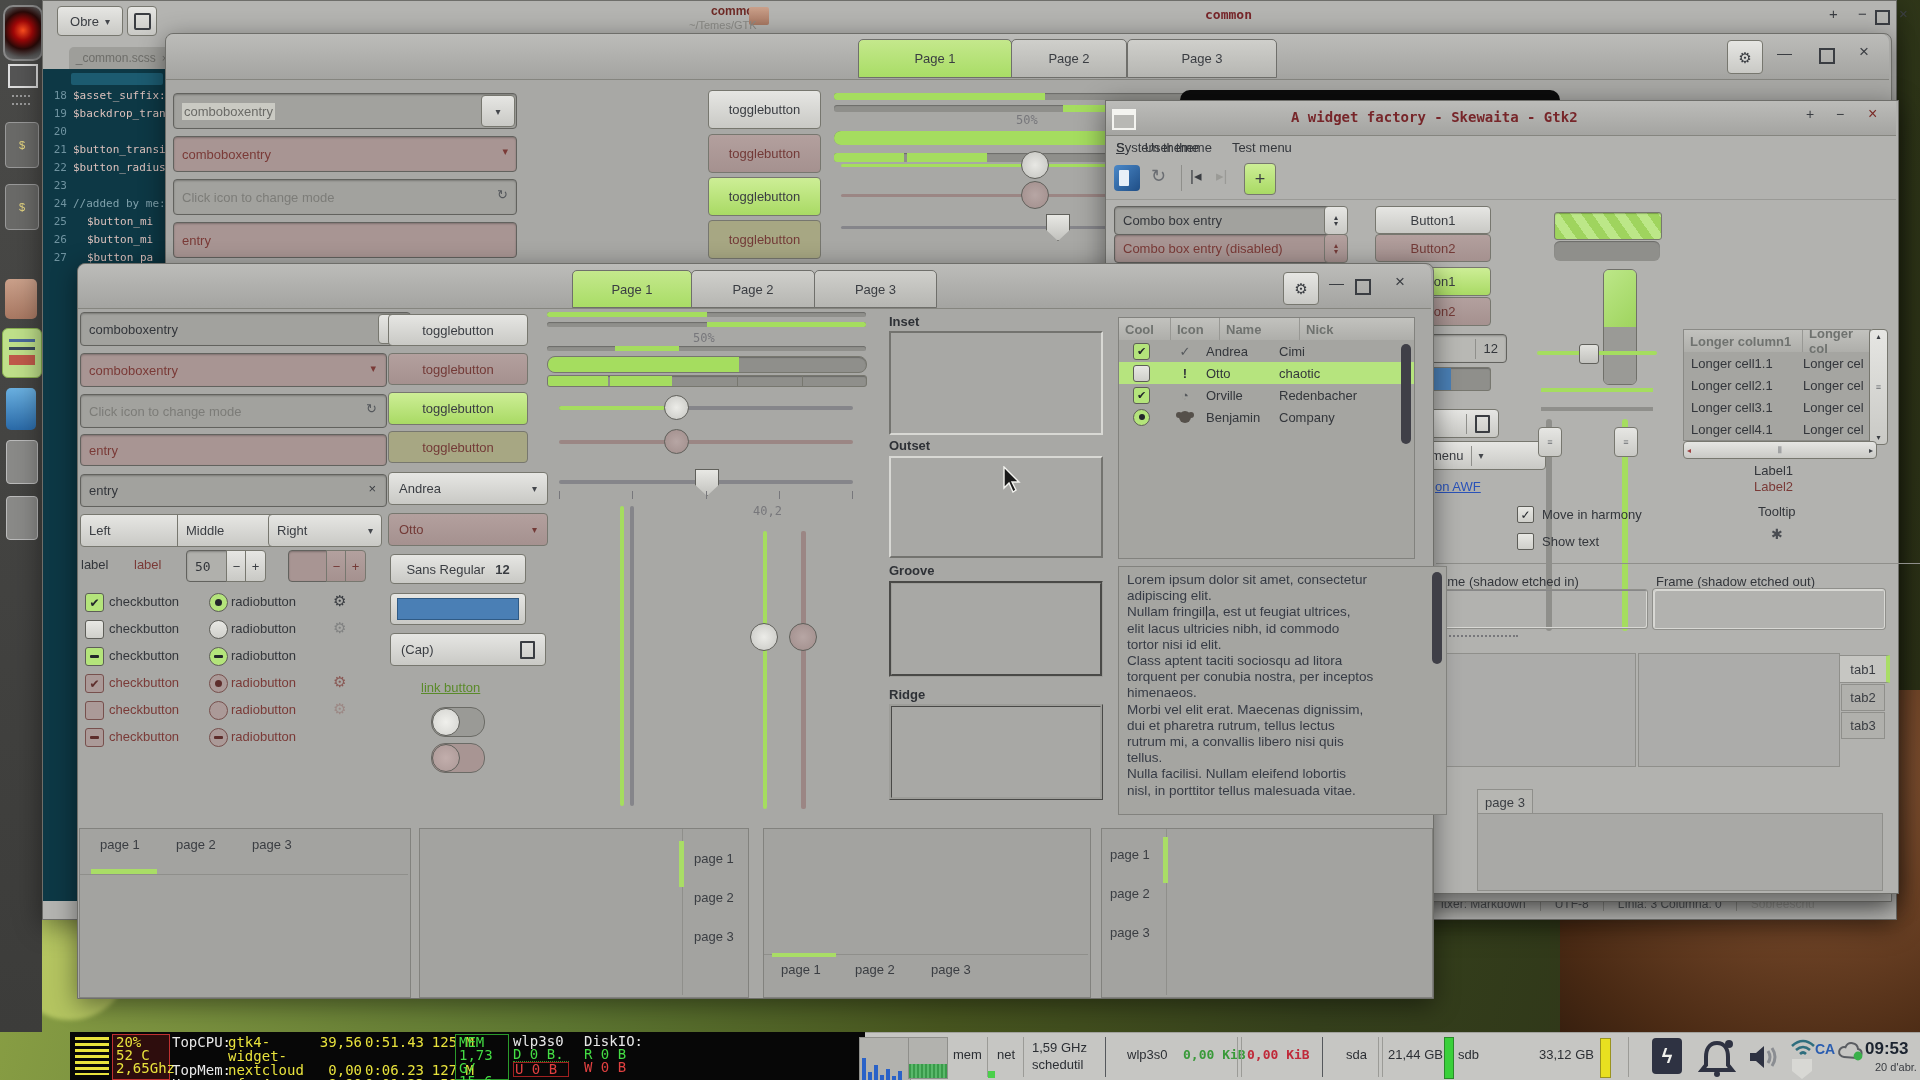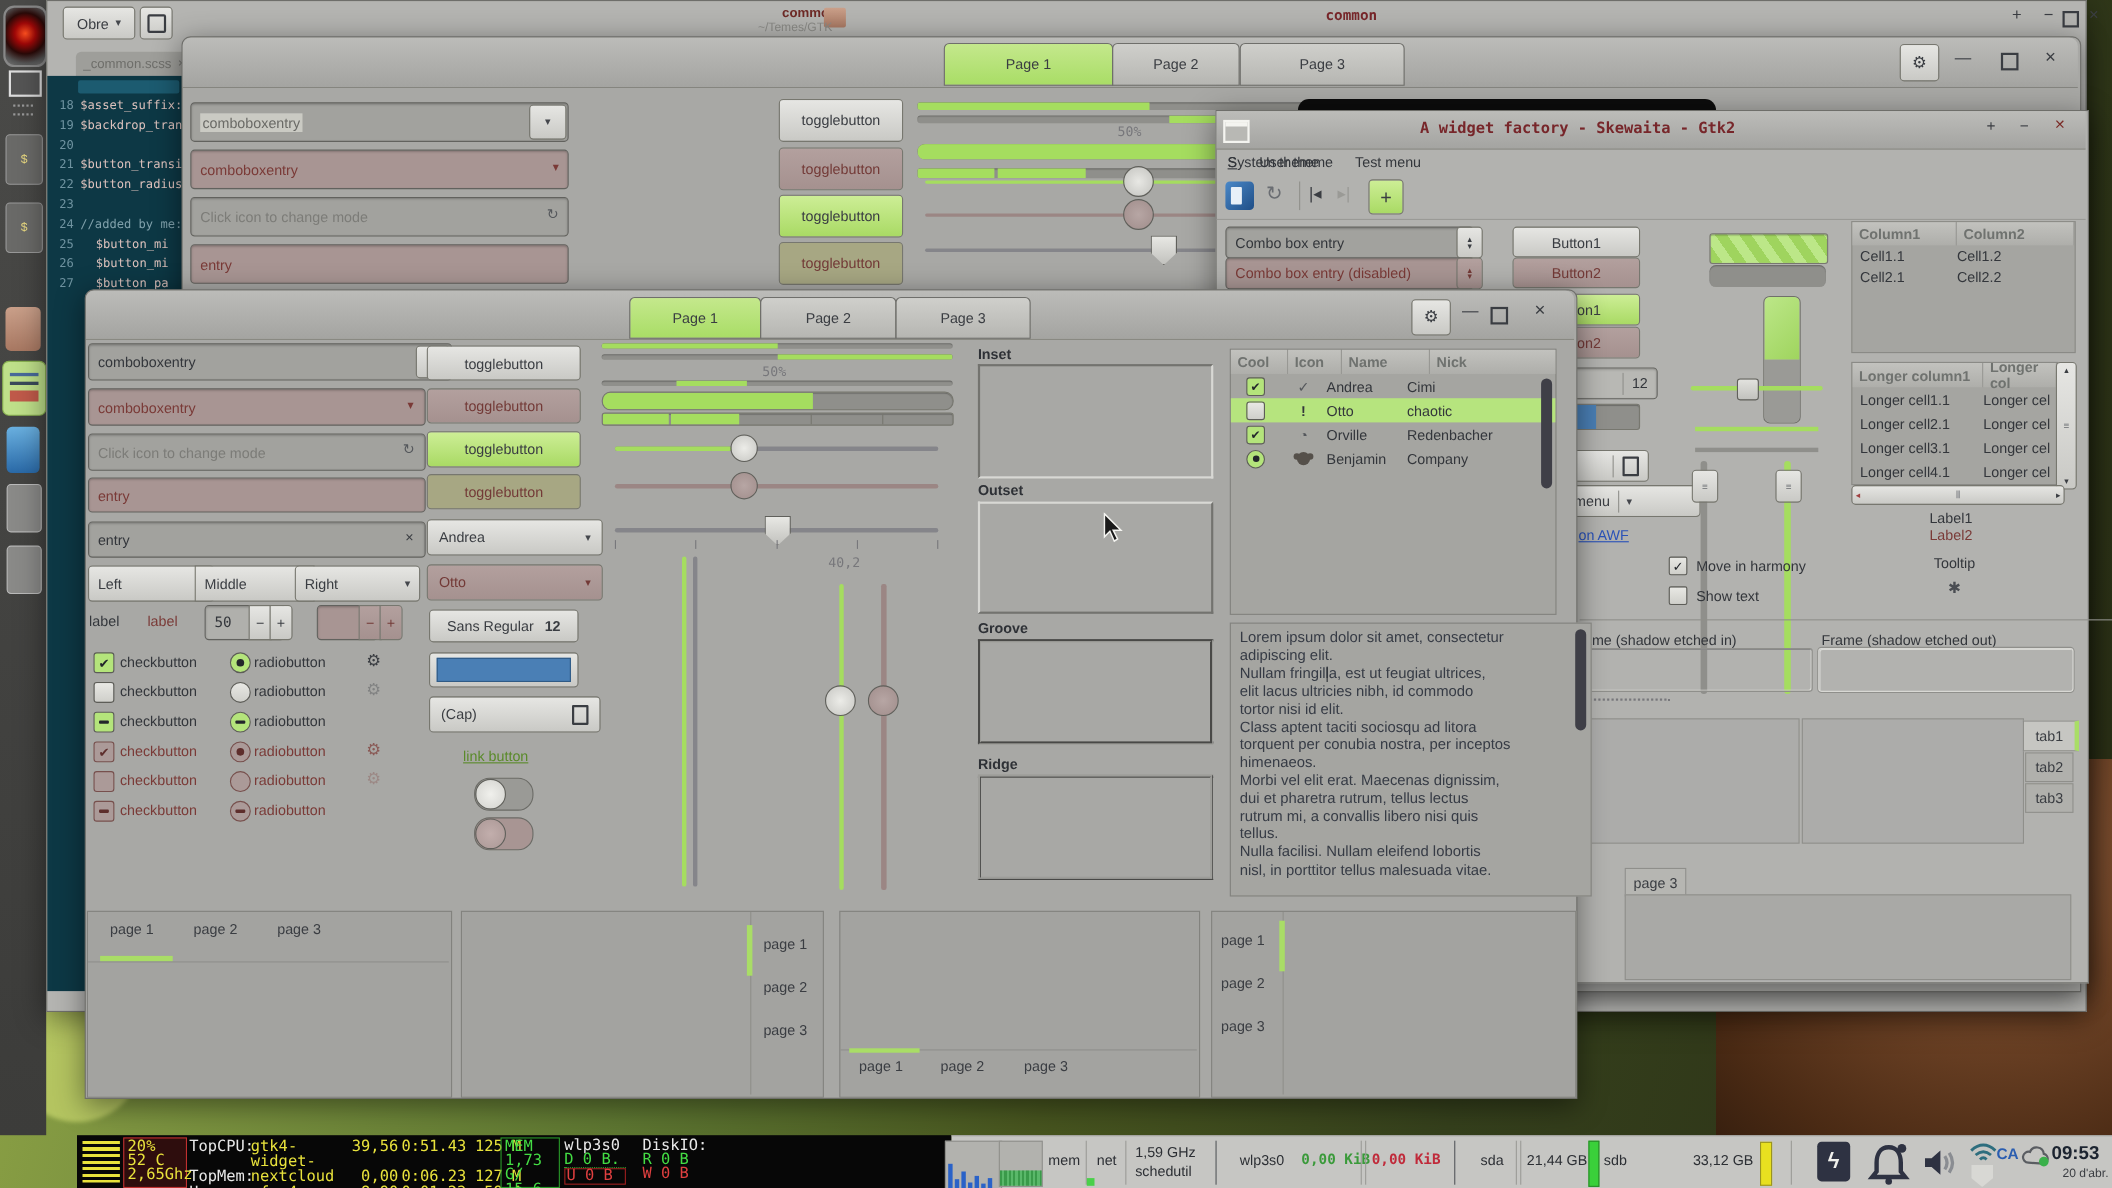--- a/index.html
+++ b/index.html
@@ -137,20 +137,29 @@
       <div class="ab tx" style="left:4px;top:126px;color:#6f93a0;text-align:right;width:20px;">24</div>
       <div class="ab tx" style="left:30px;top:126px;color:#7fa0ab;">//added by me:</div>
       <div class="ab tx" style="left:4px;top:144px;color:#6f93a0;text-align:right;width:20px;">25</div>
       <div class="ab tx" style="left:44px;top:144px;color:#ddc2bd;">$button_mi</div>
       <div class="ab tx" style="left:4px;top:162px;color:#6f93a0;text-align:right;width:20px;">26</div>
       <div class="ab tx" style="left:44px;top:162px;color:#ddc2bd;">$button_mi</div>
       <div class="ab tx" style="left:4px;top:180px;color:#6f93a0;text-align:right;width:20px;">27</div>
       <div class="ab tx" style="left:44px;top:180px;color:#ddc2bd;">$button_pa</div>
     </div>
 
+    <div class="ab" style="left:1390px;top:888px;width:402px;height:30px;background:#b4b4b1;display:flex;align-items:center;gap:14px;padding-left:8px;color:#55585c;font-size:12px;">
+      <span class="tx">itxer: Markdown</span>
+      <span class="sep-v" style="height:14px;"></span>
+      <span class="tx">UTF-8</span>
+      <span class="sep-v" style="height:14px;"></span>
+      <span class="tx">Línia: 3 Columna: 0</span>
+      <span class="sep-v" style="height:14px;"></span>
+      <span class="tx" style="color:#9a9a96;">Sobreescriu</span>
+    </div>
   </div>
 
   <div class="ab win" style="left:165px;top:33px;width:1725px;height:867px;border-radius:8px 8px 0 0;">
     <div class="ab titlebar" style="left:0;top:0;width:1723px;height:45px;border-radius:8px 8px 0 0;"></div>
     <div class="ab tab act" style="left:692px;top:5px;width:152px;height:37px;">
         <span>Page 1</span>
       </div>
     <div class="ab tab" style="left:845px;top:5px;width:114px;height:37px;">
         <span>Page 2</span>
       </div>
@@ -311,34 +320,20 @@
 
     <div class="ab" style="left:411px;top:405px;display:flex;align-items:center;gap:8px;">
       <span class="check" style="width:15px;height:15px;border-radius:2px;">✓</span>
       <span class="tx">Move in harmony</span>
     </div>
     <div class="ab" style="left:411px;top:432px;display:flex;align-items:center;gap:8px;">
       <span class="check" style="width:15px;height:15px;border-radius:2px;"></span>
       <span class="tx">Show text</span>
     </div>
 
-    <div class="ab" style="left:577px;top:100px;width:202px;height:118px;background:#a5a5a1;border:1px solid #8a8a86;">
-      <div style="display:flex;height:21px;">
-        <div class="tree-hd" style="width:88px;">Column1</div>
-        <div class="tree-hd" style="flex:1;">Column2</div>
-      </div>
-      <div style="display:flex;height:19px;align-items:center;">
-        <div style="width:88px;padding-left:7px;">Cell1.1</div>
-        <div>Cell1.2</div>
-      </div>
-      <div style="display:flex;height:19px;align-items:center;">
-        <div style="width:88px;padding-left:7px;">Cell2.1</div>
-        <div>Cell2.2</div>
-      </div>
-    </div>
 
     <div class="ab" style="left:577px;top:228px;width:186px;height:110px;background:#a5a5a1;border:1px solid #8a8a86;overflow:hidden;">
       <div style="display:flex;height:22px;">
         <div class="tree-hd" style="width:112px;">Longer column1</div>
         <div class="tree-hd" style="flex:1;">Longer col</div>
       </div>
       <div style="display:flex;height:22px;align-items:center;">
         <div style="width:112px;padding-left:7px;">Longer cell1.1</div>
           <div>Longer cel</div>
       </div>

